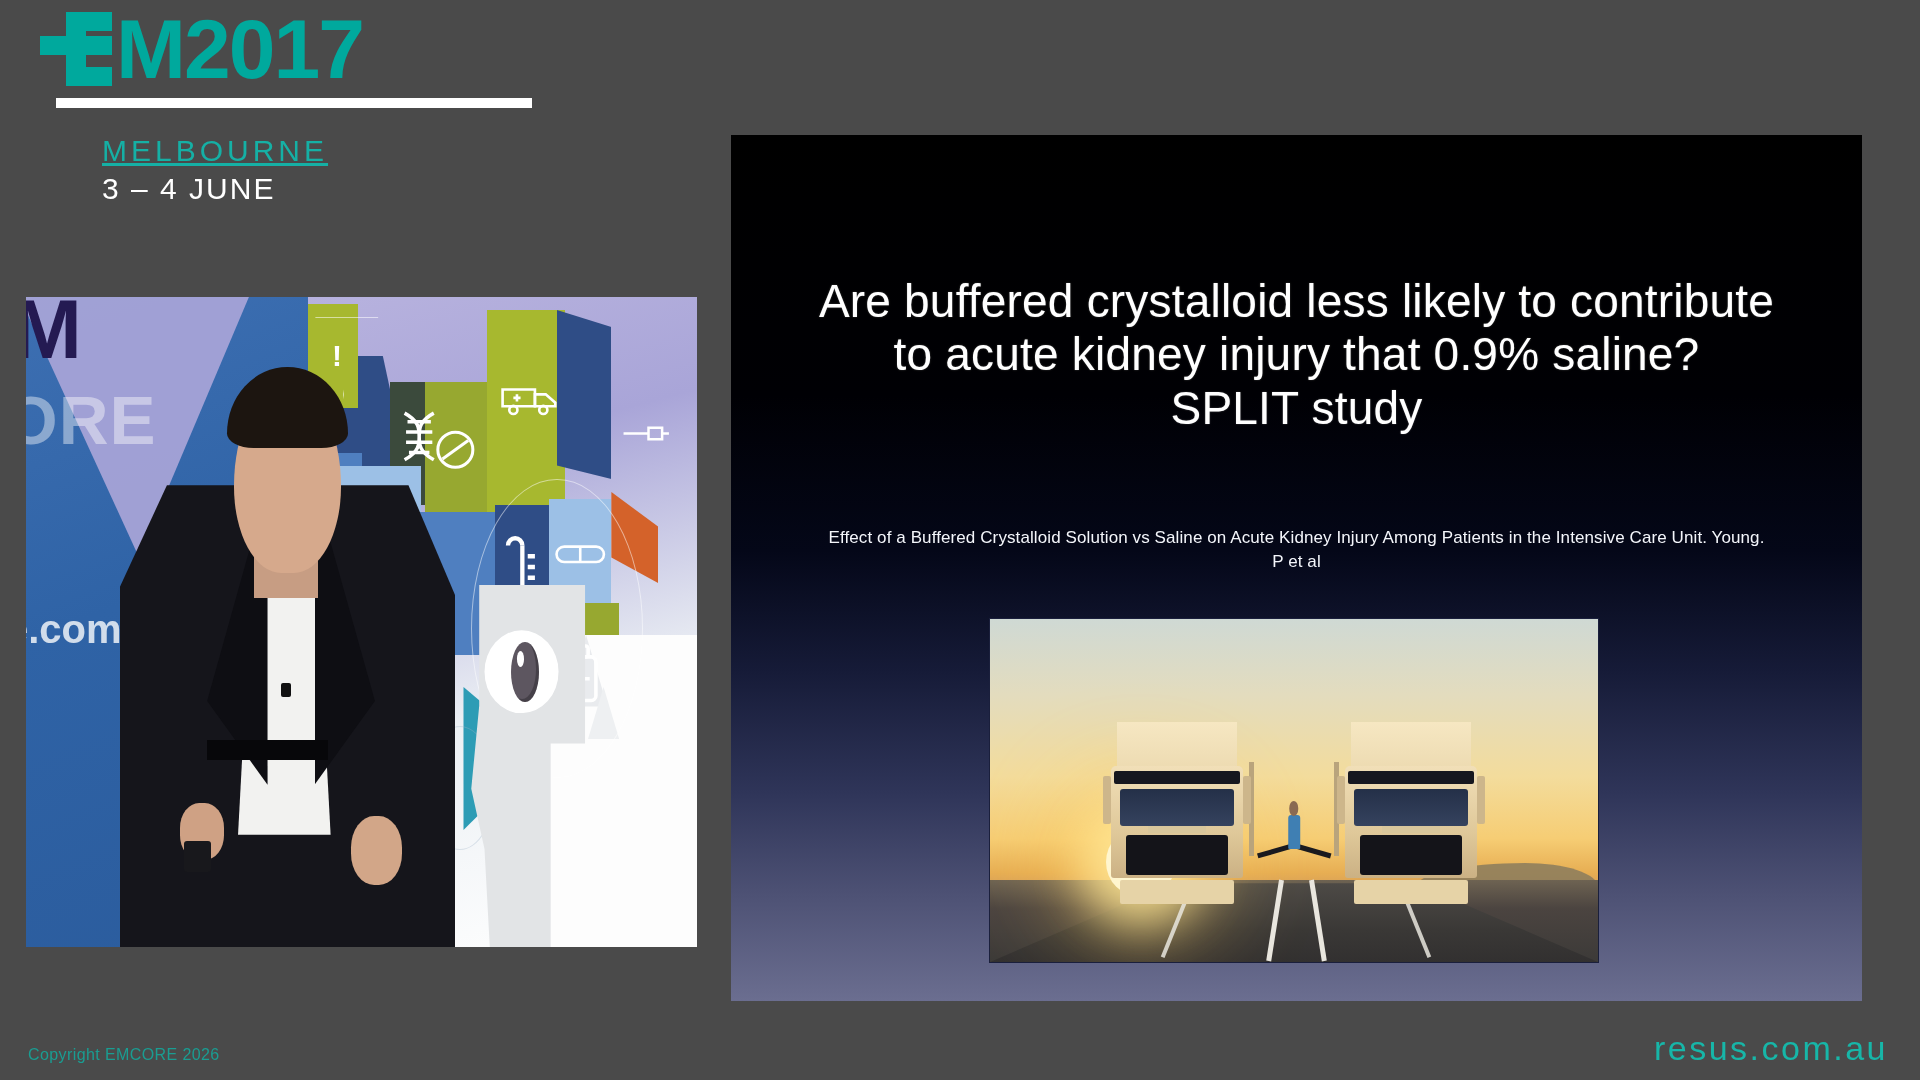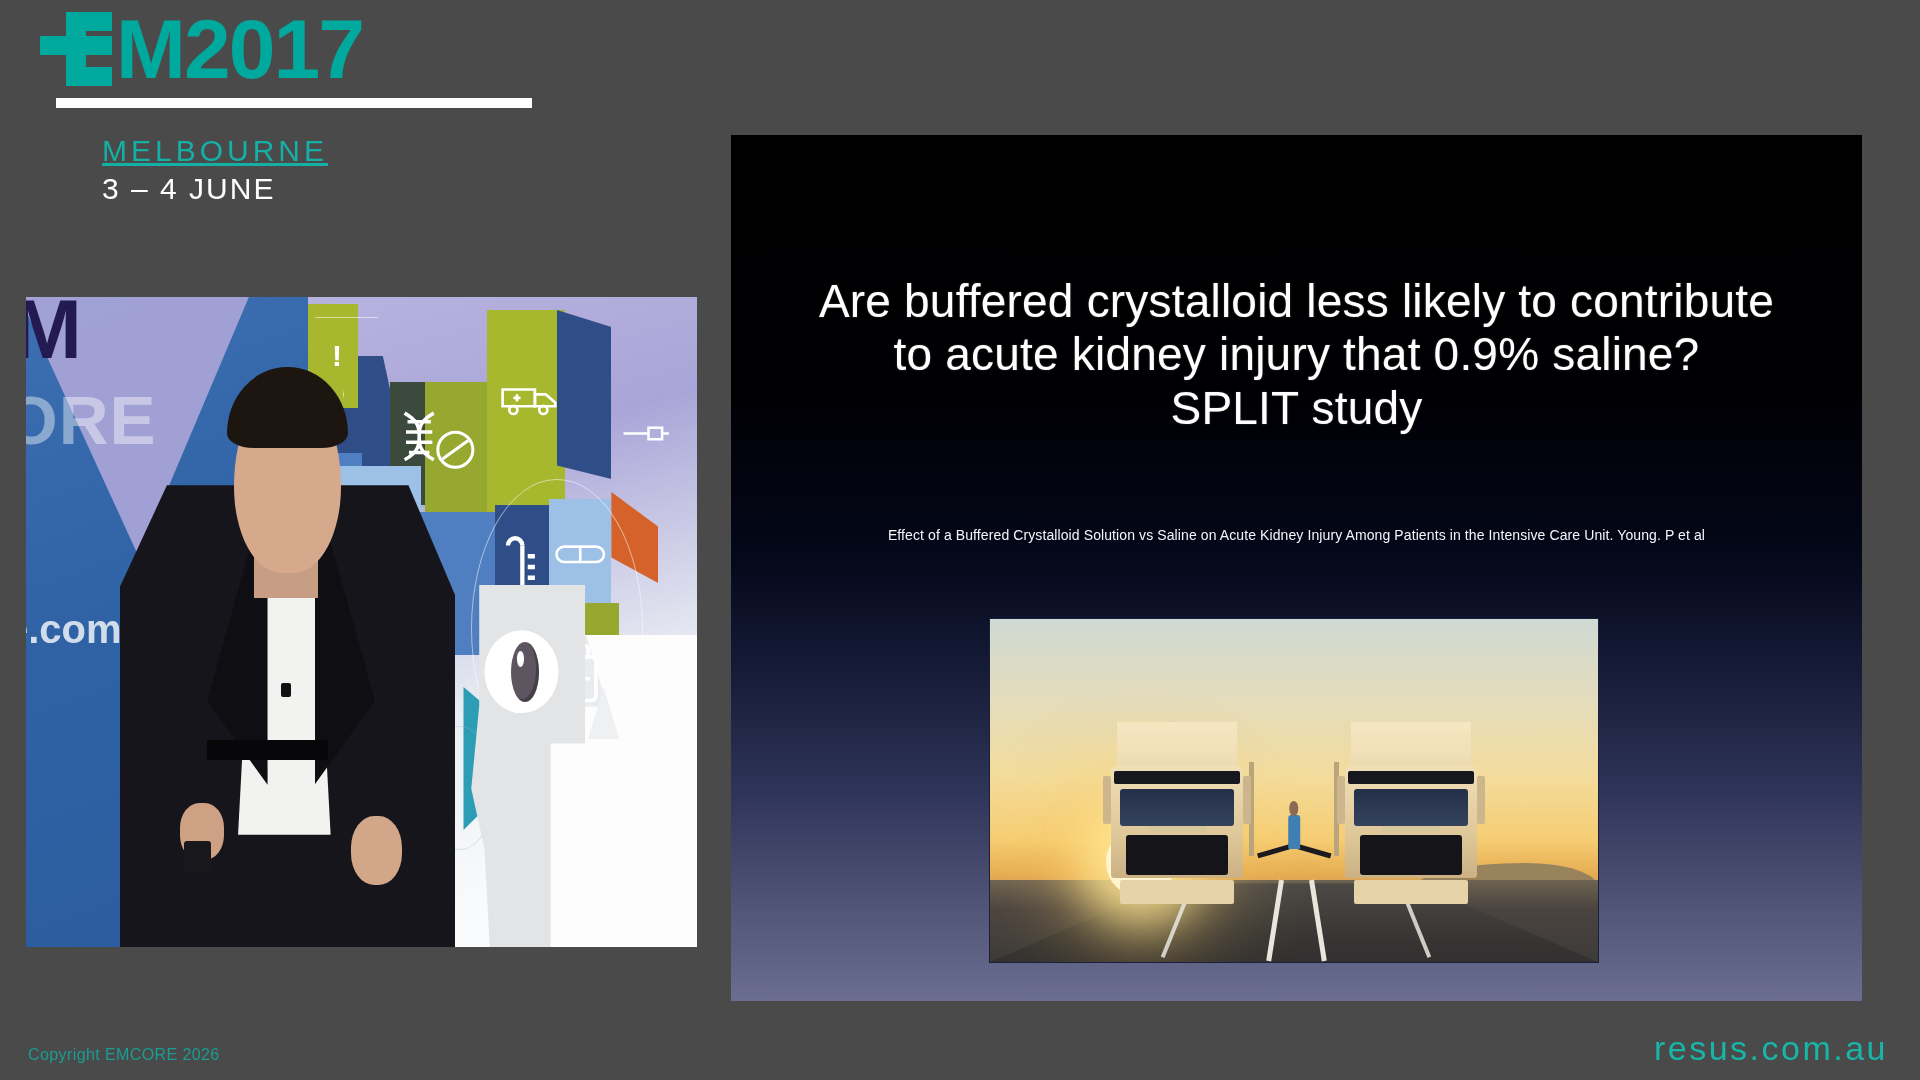--- a/index.html
+++ b/index.html
@@ -184,21 +184,21 @@
   .slide-title{
     position:absolute; left:0; right:0; top:140px;
     text-align:center; color:#ffffff;
     font-size:46px; line-height:1.16; font-weight:400;
     letter-spacing:.2px; padding:0 28px;
     text-shadow:0 0 2px rgba(255,255,255,.25);
   }
   .slide-citation{
     position:absolute; left:0; right:0; top:391px;
     text-align:center; color:#f4f6fb;
-    font-size:14px; line-height:1.42; font-weight:400;
+    font-size:17px; line-height:1.42; font-weight:400;
     padding:0 90px; letter-spacing:.1px;
   }
 
   
   .photo{
     position:absolute; left:258px; top:483px; width:610px; height:345px;
     overflow:hidden; border:1px solid #1a1f3c;
   }
   .ph-sky{
     position:absolute; inset:0;

